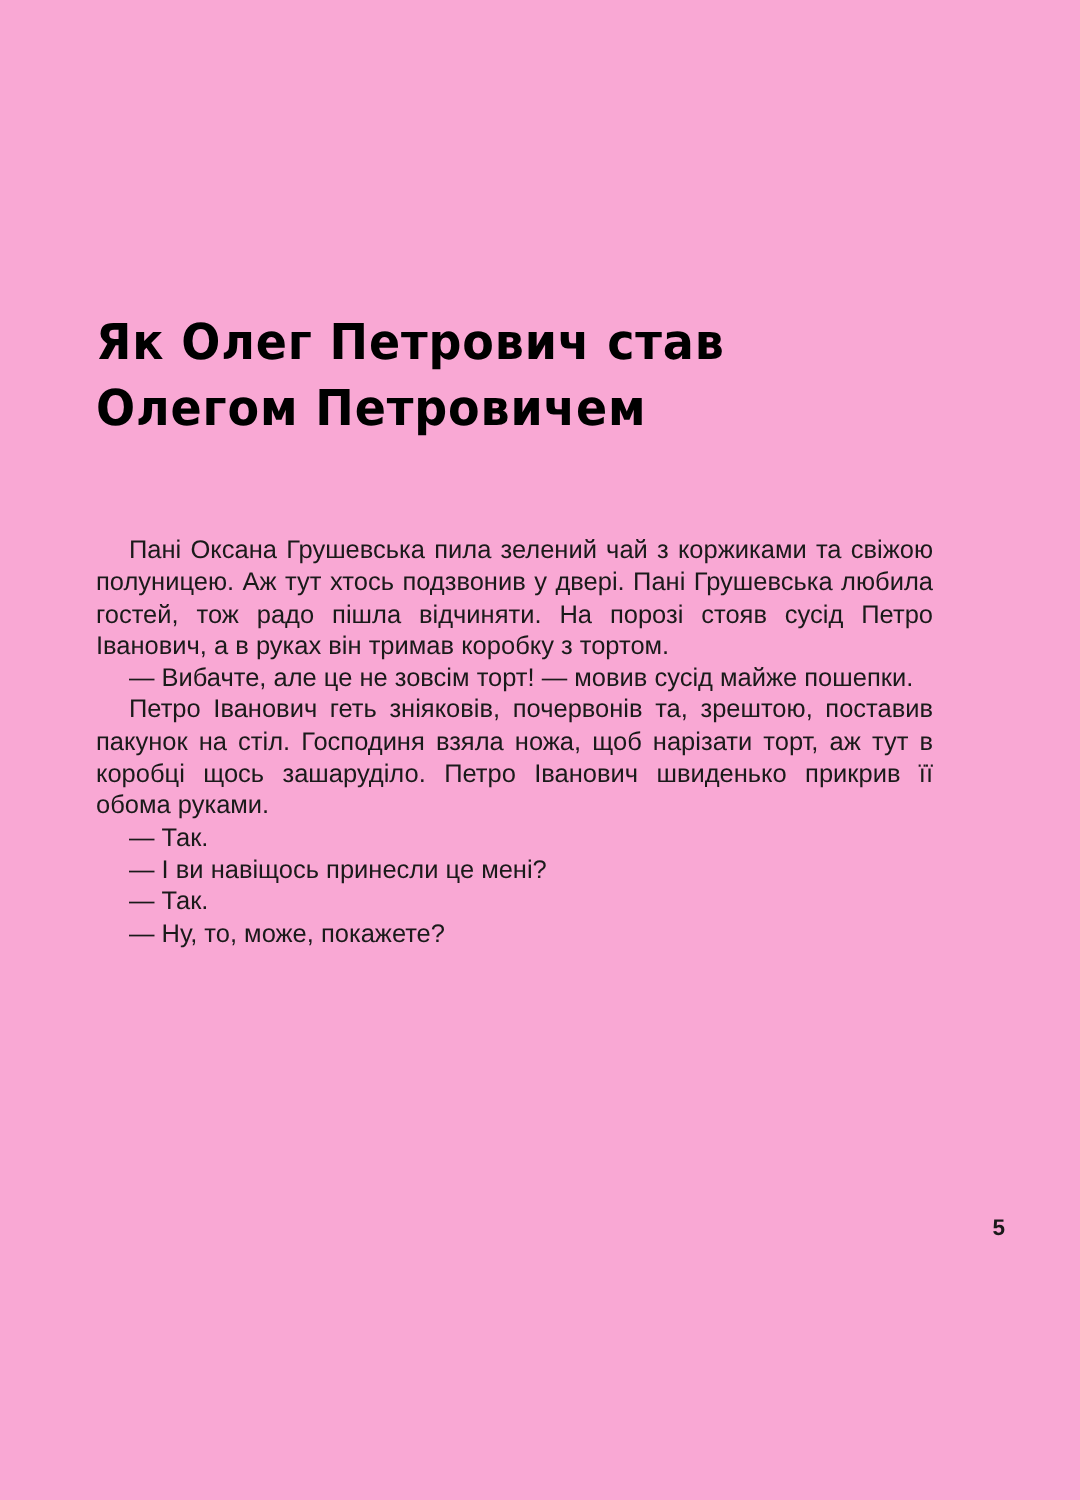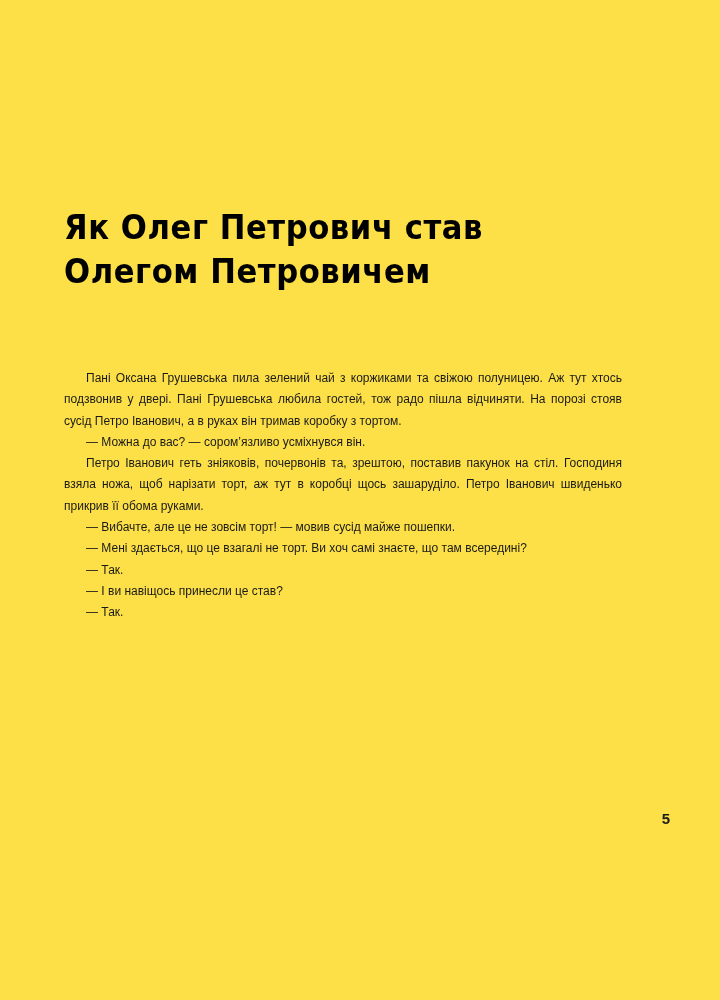--- a/index.html
+++ b/index.html
@@ -13,21 +13,21 @@
     height: 1000px;
     position: relative;
     overflow: hidden;
     font-family: "Liberation Sans", sans-serif;
     -webkit-font-smoothing: antialiased;
   }
 
   .page {
     position: absolute;
     inset: 0;
-    background: #fde047;
+    background: #f9a8d4;
   }
 
   
   .chapter-title {
     position: absolute;
     left: 64px;
     top: 206px;
     width: 580px;
     margin: 0;
     font-family: "DejaVu Sans", sans-serif;
@@ -39,24 +39,24 @@
     text-align: left;
     white-space: pre-line;
     transform: scaleX(0.93);
     transform-origin: left top;
   }
 
   
   .body-text {
     position: absolute;
     left: 64px;
-    top: 368px;
+    top: 356px;
     width: 558px;
     color: #1a1a1a;
-    font-size: 12px;
+    font-size: 17px;
     line-height: 21.3px;
     text-align: justify;
     text-justify: inter-word;
     hyphens: manual;
   }
 
   .body-text p {
     margin: 0;
     text-align: justify;
     text-indent: 0;
@@ -89,24 +89,23 @@
 </head>
 <body>
 
 <div class="page">
 
   <h1 class="chapter-title">Як Олег Петрович став
 Олегом Петровичем</h1>
 
   <div class="body-text">
     <p class="indent">Пані Оксана Грушевська пила зелений чай з коржиками та свіжою полуницею. Аж тут хтось подзвонив у двері. Пані Грушевська любила гостей, тож радо пішла відчиняти. На порозі стояв сусід Петро Іванович, а в руках він тримав коробку з тортом.</p>
-    <p class="indent">— Можна до вас? — сором’язливо усміхнувся він.</p>
+    <p class="indent">— Вибачте, але це не зовсім торт! — мовив сусід майже пошепки.</p>
     <p class="indent">Петро Іванович геть зніяковів, почервонів та, зрештою, поставив пакунок на стіл. Господиня взяла ножа, щоб нарізати торт, аж тут в коробці щось зашаруділо. Петро Іванович швиденько прикрив її обома руками.</p>
-    <p class="indent">— Вибачте, але це не зовсім торт! — мовив сусід майже пошепки.</p>
-    <p class="indent">— Мені здається, що це взагалі не торт. Ви хоч самі знаєте, що там всередині?</p>
     <p class="indent">— Так.</p>
-    <p class="indent">— І ви навіщось принесли це став?</p>
+    <p class="indent">— І ви навіщось принесли це мені?</p>
     <p class="indent">— Так.</p>
+    <p class="indent">— Ну, то, може, покажете?</p>
   </div>
 
   <div class="page-number">5</div>
 
 </div>
 
 </body></html>

